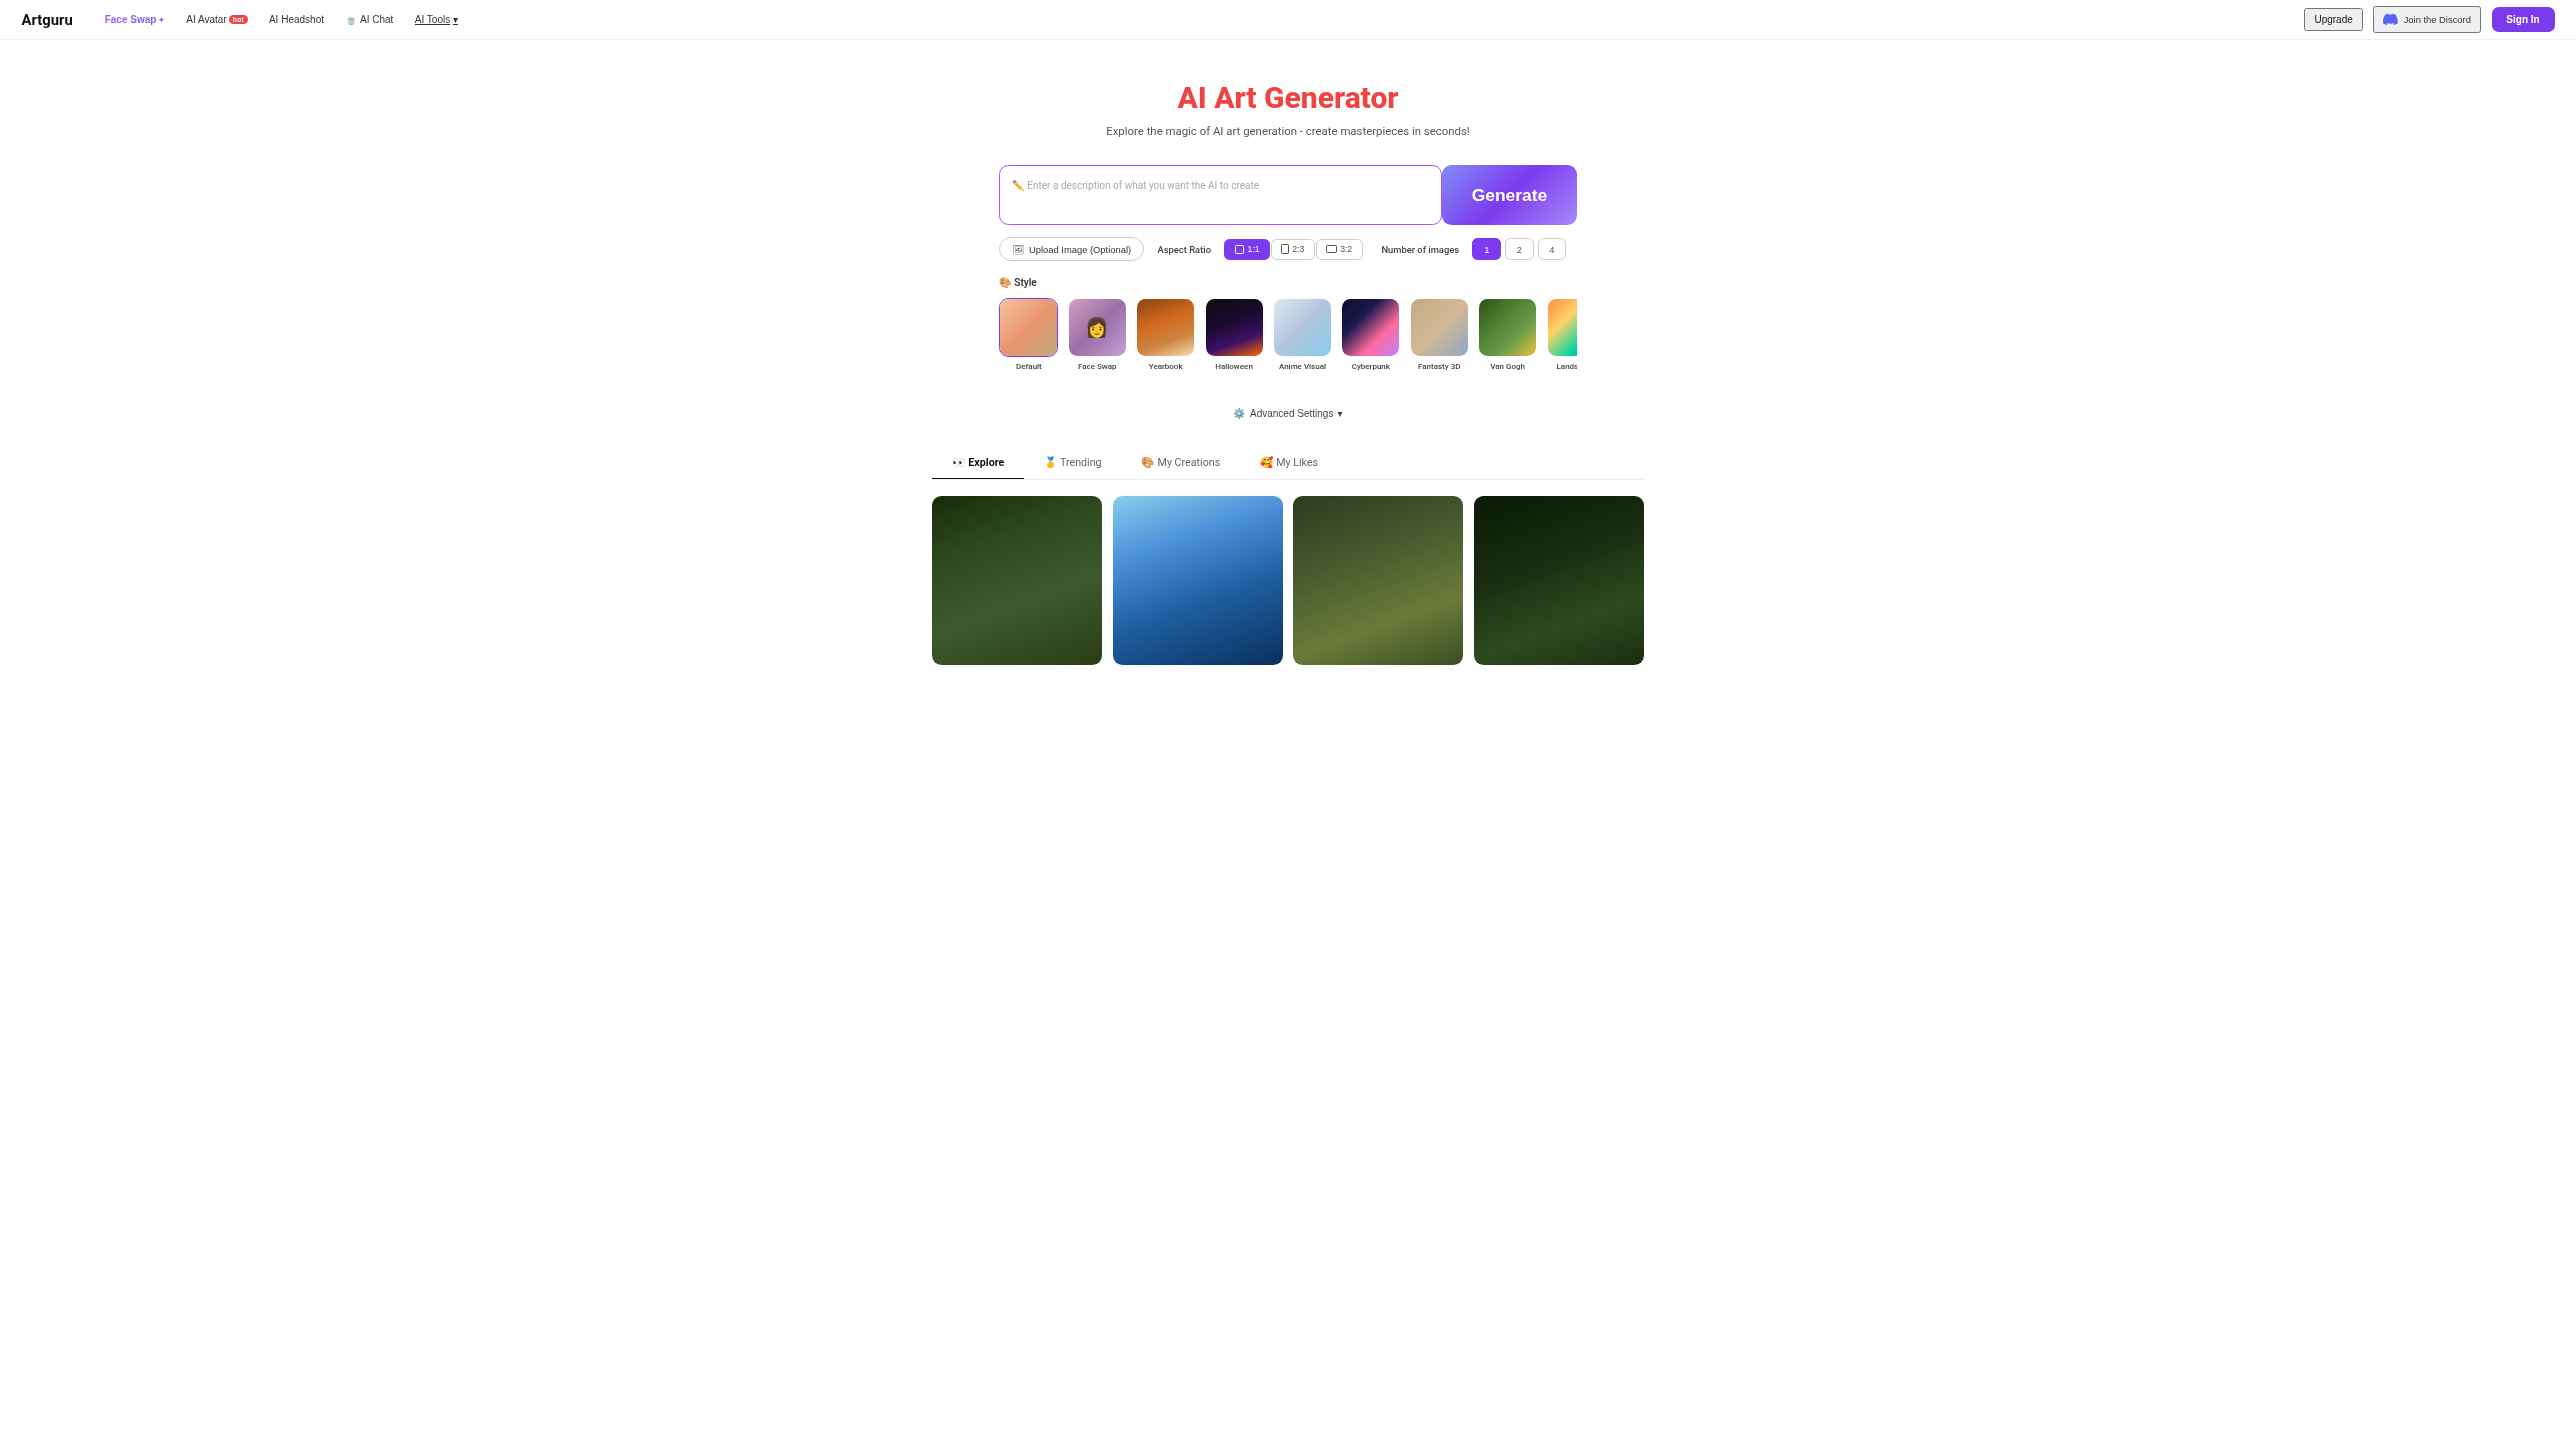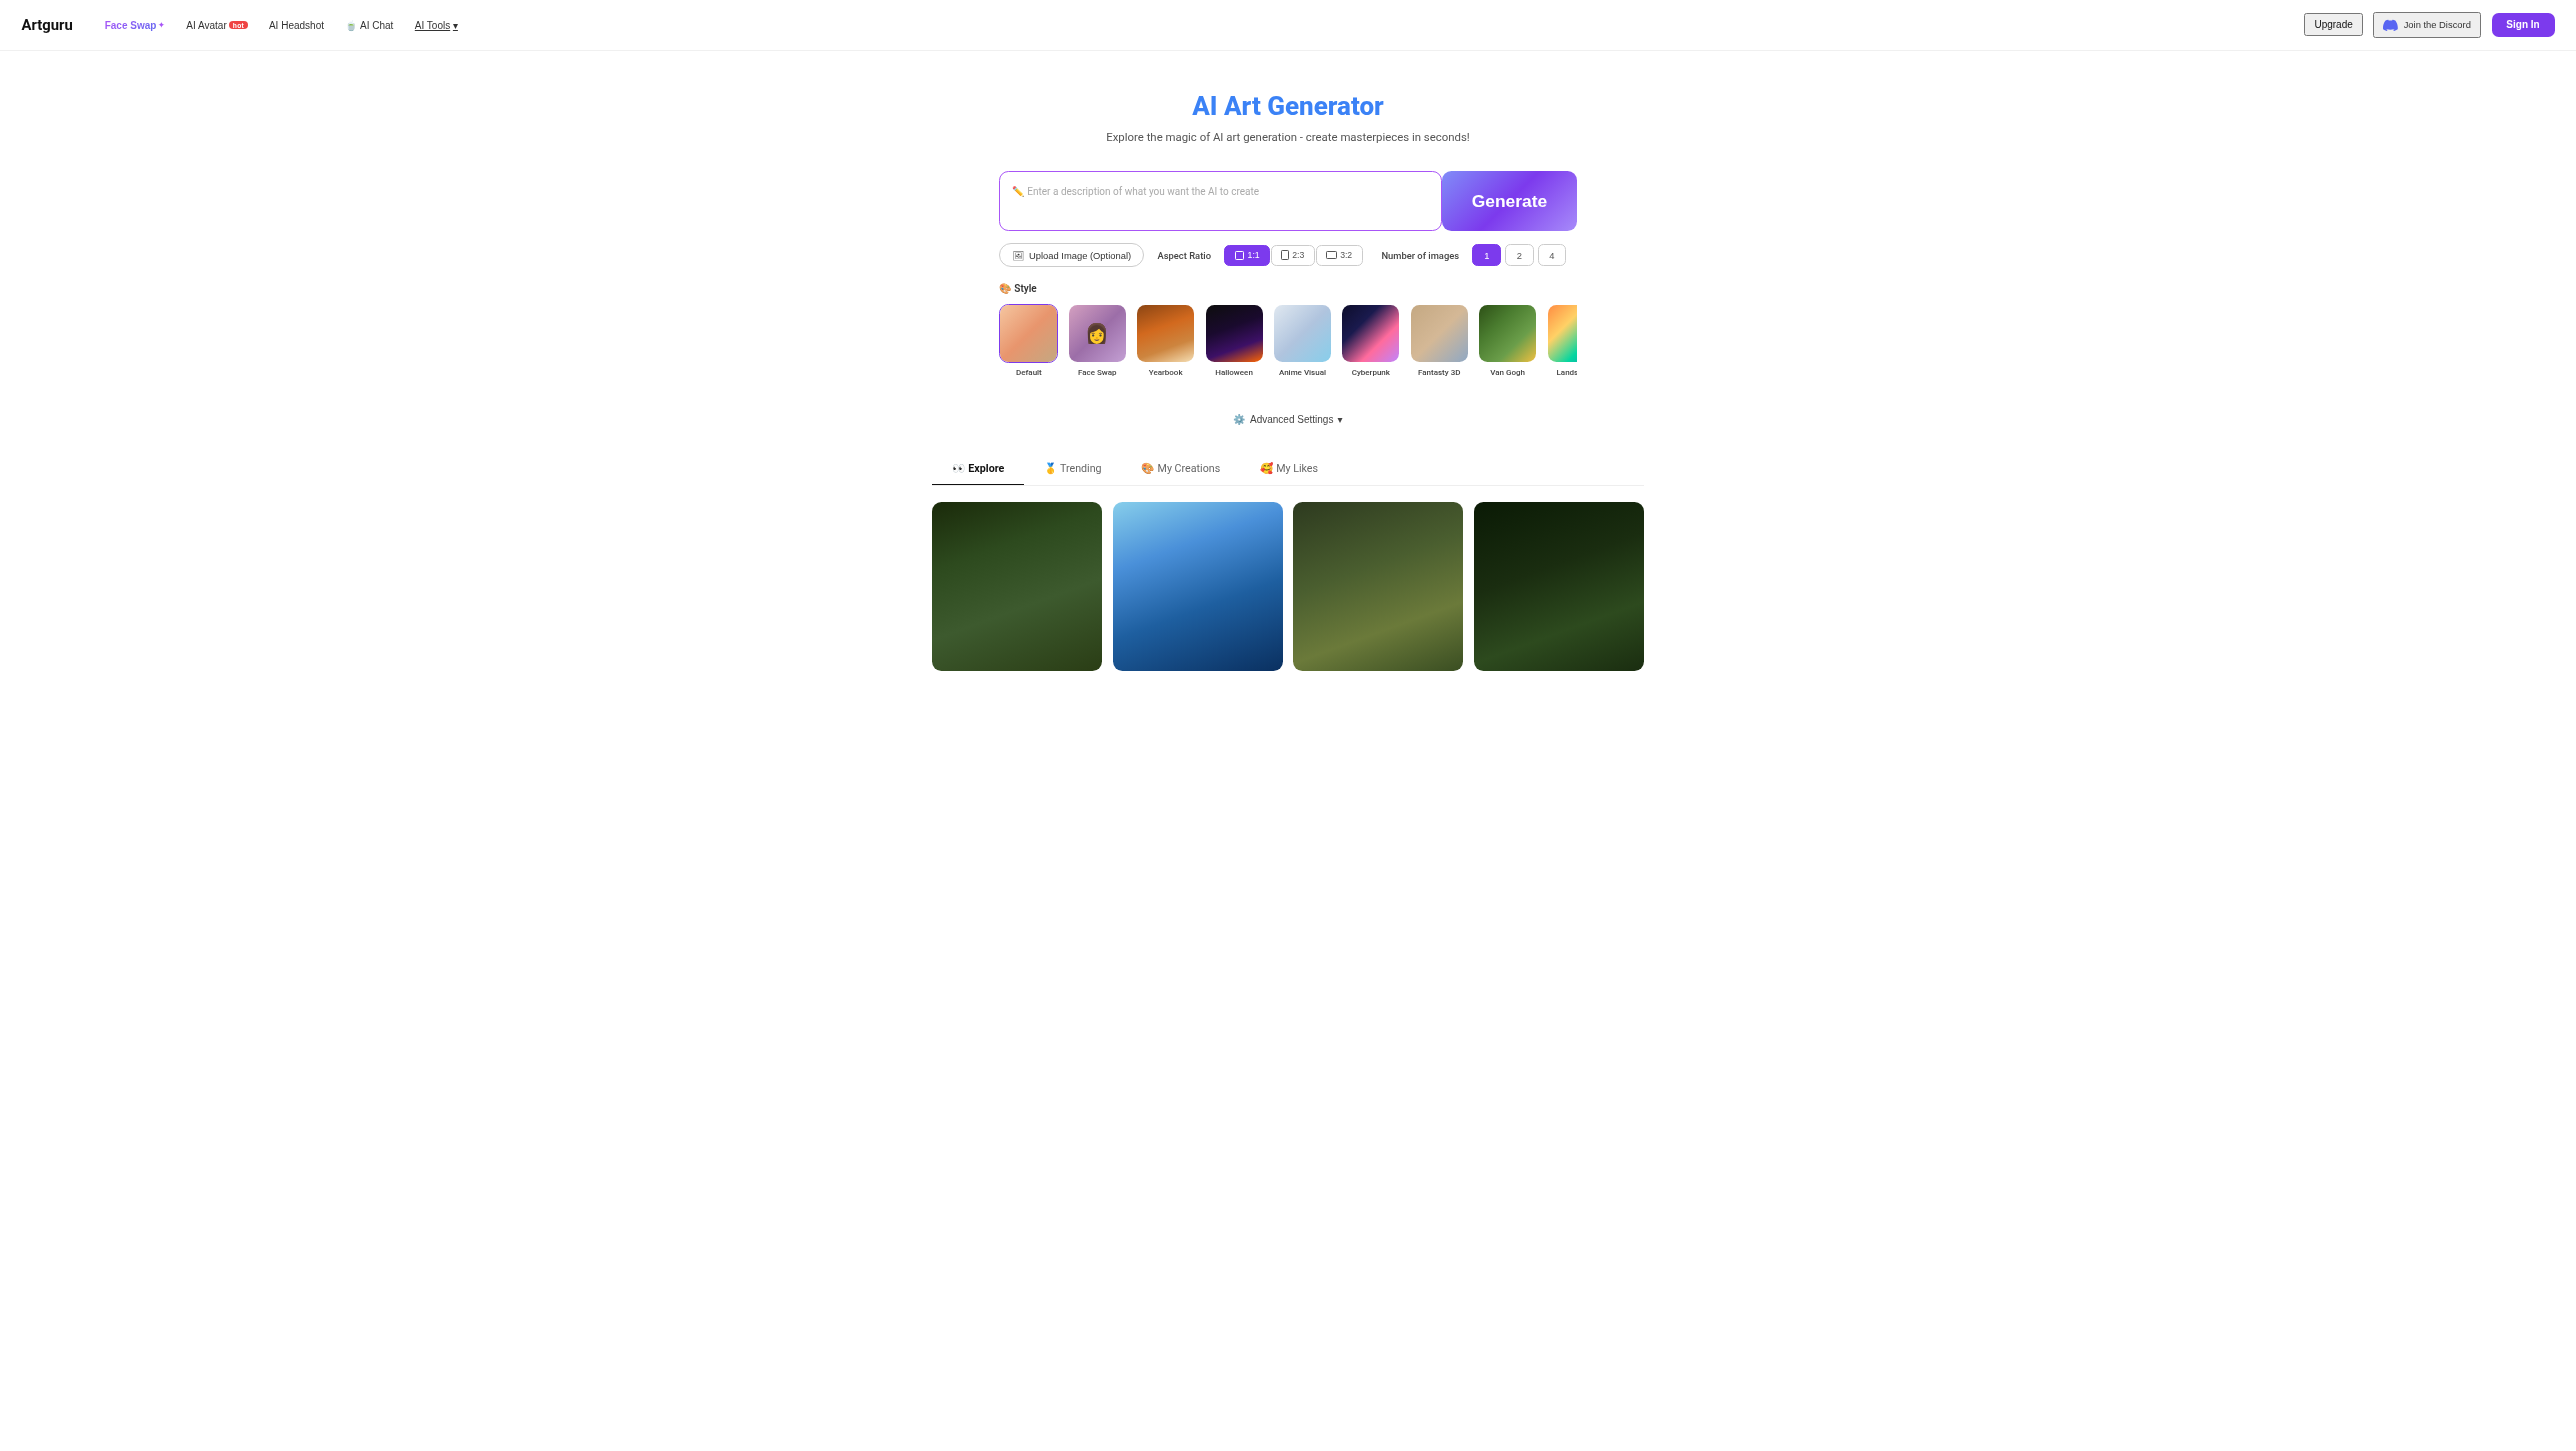--- a/index.html
+++ b/index.html
@@ -1,20 +1,20 @@
 <!DOCTYPE html>
 <html style="font-size:10.7px"><head>
   <meta charset="utf-8">
   <style>
     * { box-sizing: border-box; margin: 0; padding: 0; }
     body { font-family: -apple-system, BlinkMacSystemFont, 'Segoe UI', Roboto, sans-serif; background: #fff; color: #111; }
 
     
     .navbar {
-      display: flex; align-items: center; padding: 0 21.5px; height: 51px;
+      display: flex; align-items: center; padding: 0 21.5px; height: 40px;
       border-bottom: 0.7px solid #f0f0f0; position: sticky; top: 0; background: #fff; z-index: 100;
     }
     .nav-logo { font-size: 14.8px; font-weight: 700; color: #111; margin-right: 24px; display: flex; align-items: center; gap: 2.7px; }
     .nav-links { display: flex; align-items: center; gap: 5.4px; flex: 1; }
     .nav-link {
       padding: 4px 8px; border-radius: 5.4px; font-size: 10px; font-weight: 500;
       color: #333; cursor: pointer; display: flex; align-items: center; gap-6px; white-space: nowrap;
       border: none; background: none;
     }
     .nav-link-faceswap {
@@ -35,21 +35,21 @@
       color: #333; cursor: pointer; padding: 4px 8px;
     }
     .discord-icon { width: 14.8px; height: 14.8px; }
     .signin-btn {
       background: #7c3aed; color: #fff; border: none; border-radius: 6.7px;
       padding: 6.7px 14.8px; font-size: 10px; font-weight: 600; cursor: pointer;
     }
 
     
     .hero { text-align: center; padding: 40px 13.4px 27px; }
-    .hero-title { font-size: 26px; font-weight: 800; color: #3b82f6; margin-bottom: 9.4px; }
+    .hero-title { font-size: 30px; font-weight: 800; color: #ef4444; margin-bottom: 9.4px; }
     .hero-subtitle { font-size: 11.4px; color: #555; }
 
     
     .generate-section { max-width: 604px; margin: 0 auto; padding: 0 13.4px; }
     .generate-input-row {
       display: flex; margin-bottom: 12px;
     }
     .generate-textarea {
       flex: 1; border: 1.3px solid #a855f7; border-radius: 9.4px;
       padding: 13.4px 12px; font-size: 10px; color: #888; resize: none;

